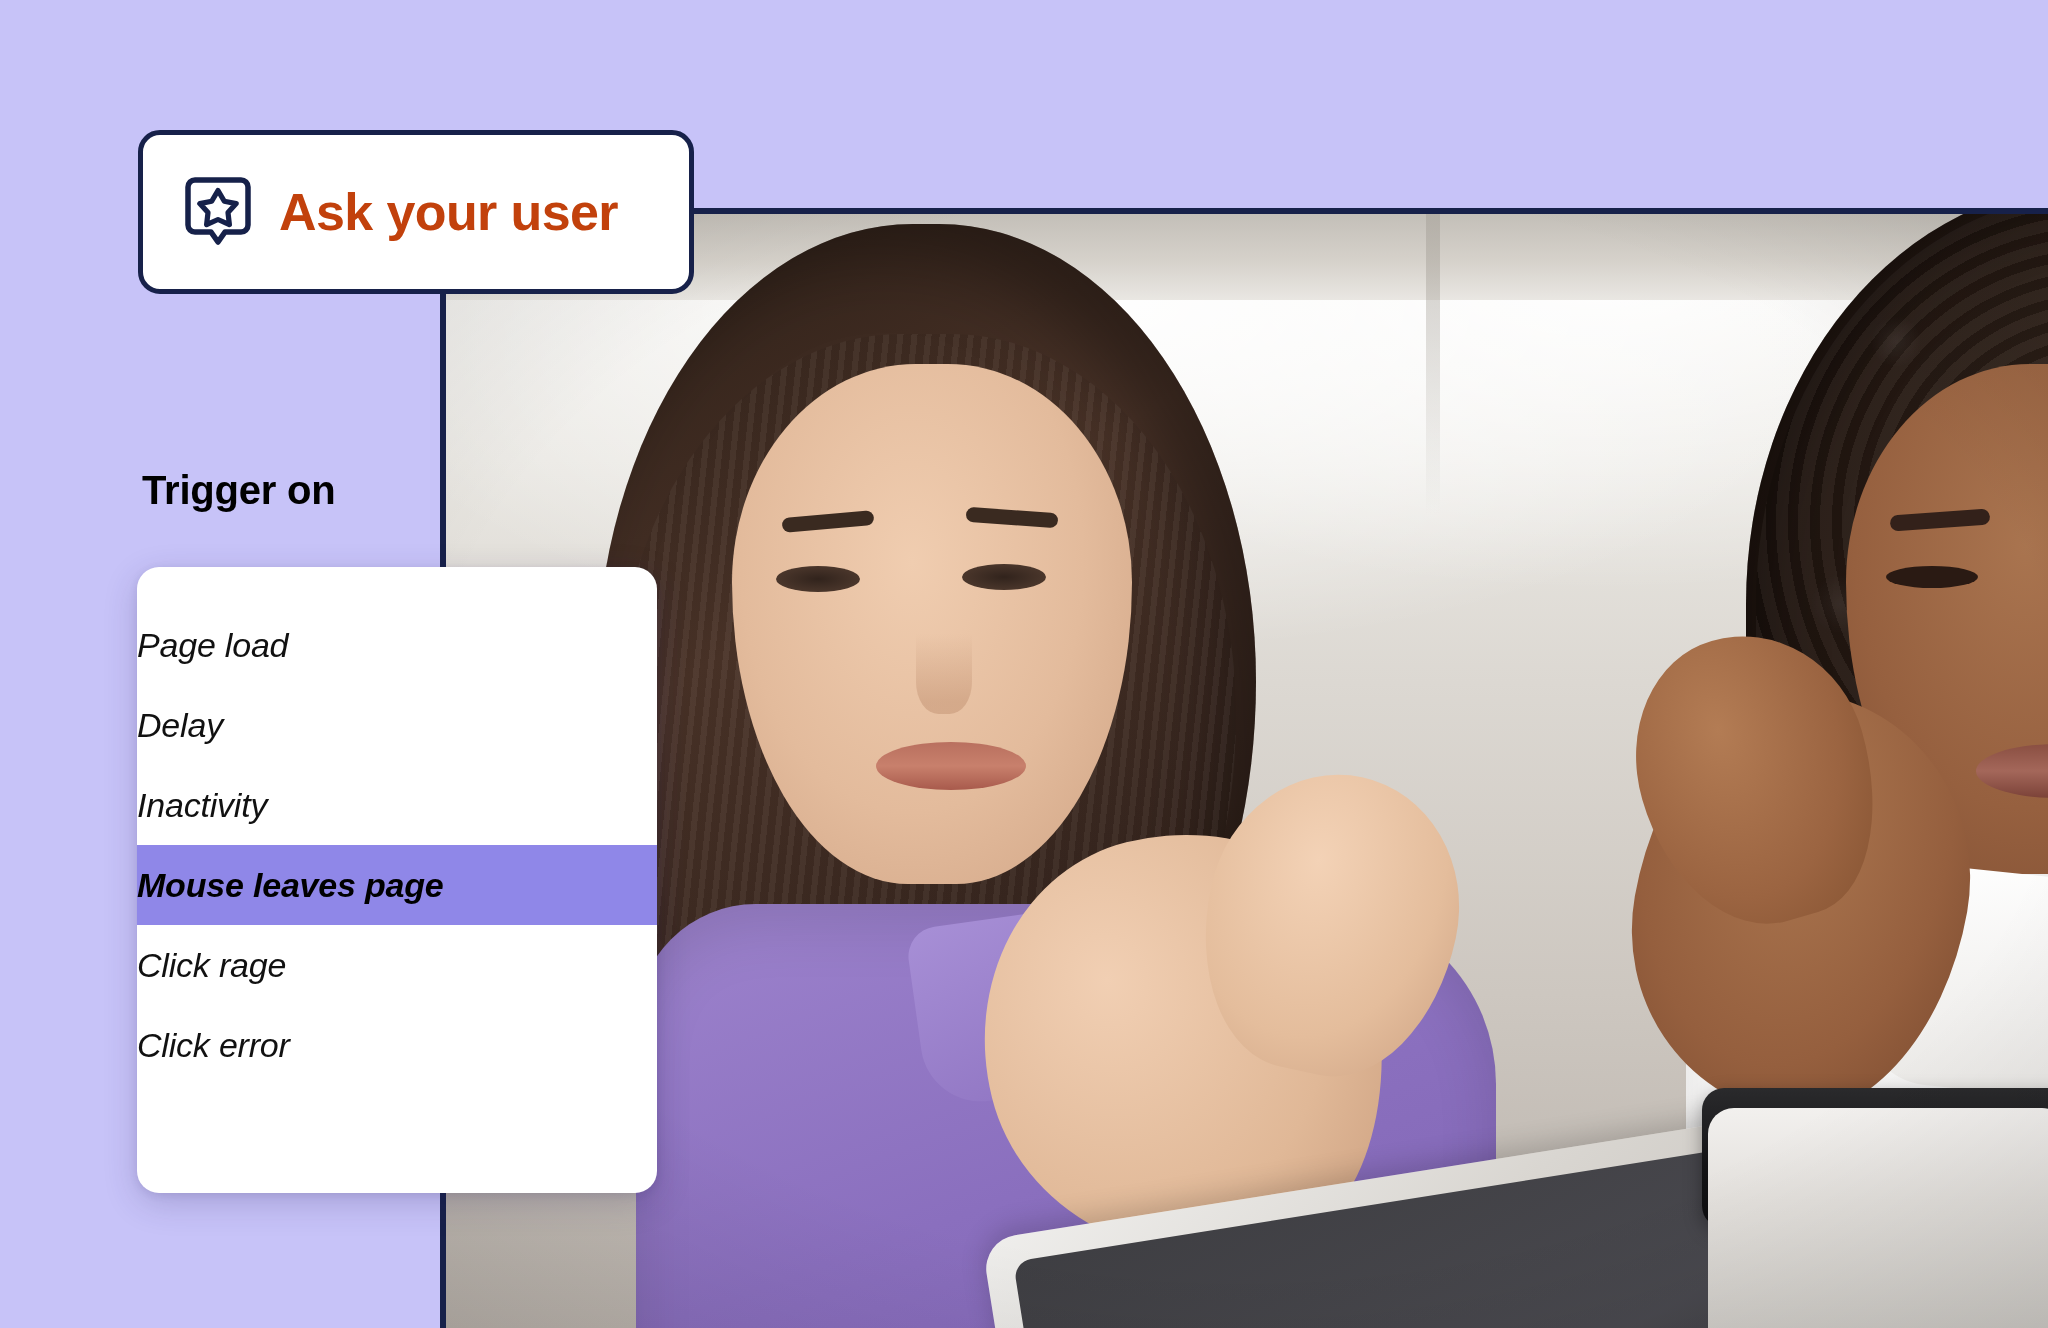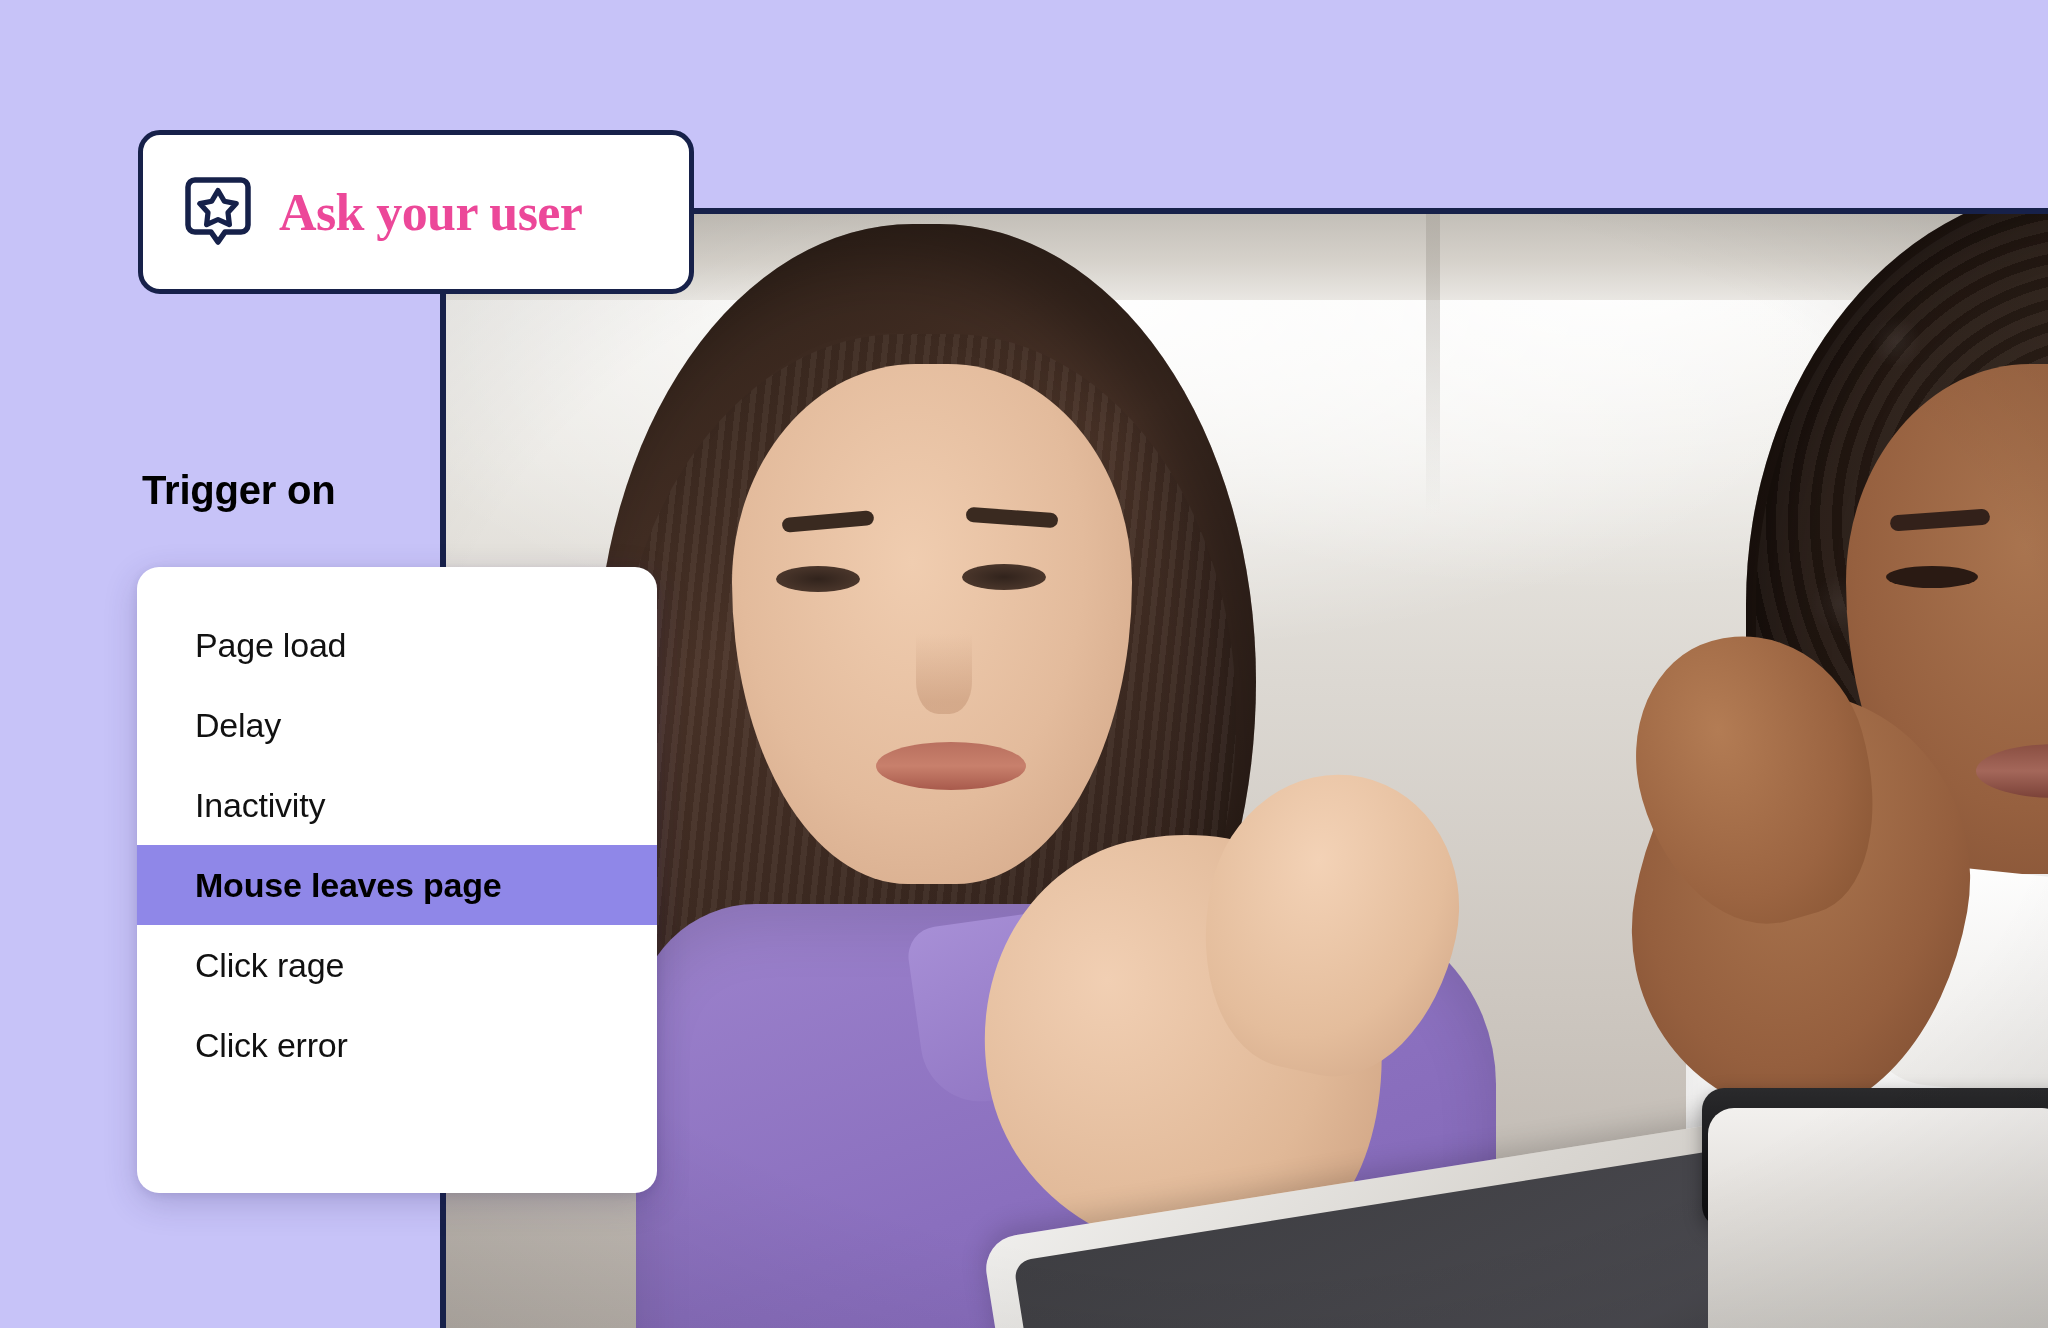--- a/index.html
+++ b/index.html
@@ -249,24 +249,23 @@
     border-radius: 22px;
     display: flex;
     align-items: center;
     gap: 28px;
     padding: 0 42px;
     z-index: 5;
   }
   #header-card .title {
     font-size: 52px;
     font-weight: bold;
-    color: #ec4899;
+    color: #c2410c;
     letter-spacing: -0.6px;
     white-space: nowrap;
-    font-family: Liberation Serif, serif;
   }
   .bubble-star-icon { flex: 0 0 auto; display: block; }
 
   
   #trigger-label {
     position: absolute;
     left: 142px; top: 468px;
     font-size: 40px;
     font-weight: bold;
     color: #000000;
@@ -283,25 +282,25 @@
     border-radius: 22px;
     box-shadow: 0 10px 34px rgba(40,30,90,.20), 0 2px 8px rgba(40,30,90,.10);
     z-index: 6;
     overflow: hidden;
     padding-top: 38px;
   }
   .menu-item {
     height: 80px;
     display: flex;
     align-items: center;
-    padding-left: 58px;
     font-size: 34px;
     color: #111111;
     letter-spacing: -0.2px;
     white-space: nowrap;
+    font-style: italic;
   }
   .menu-item.selected {
     background: #8f87e8;
     font-weight: bold;
     color: #000000;
   }
 </style>
 </head>
 <body>
 

